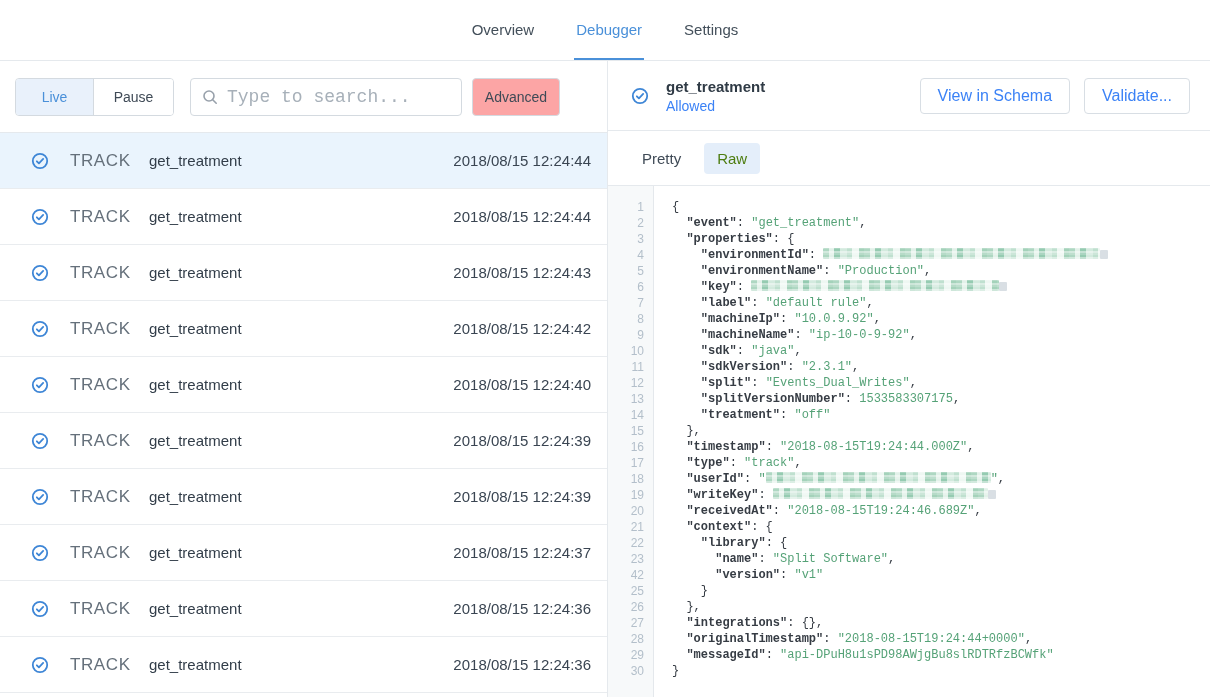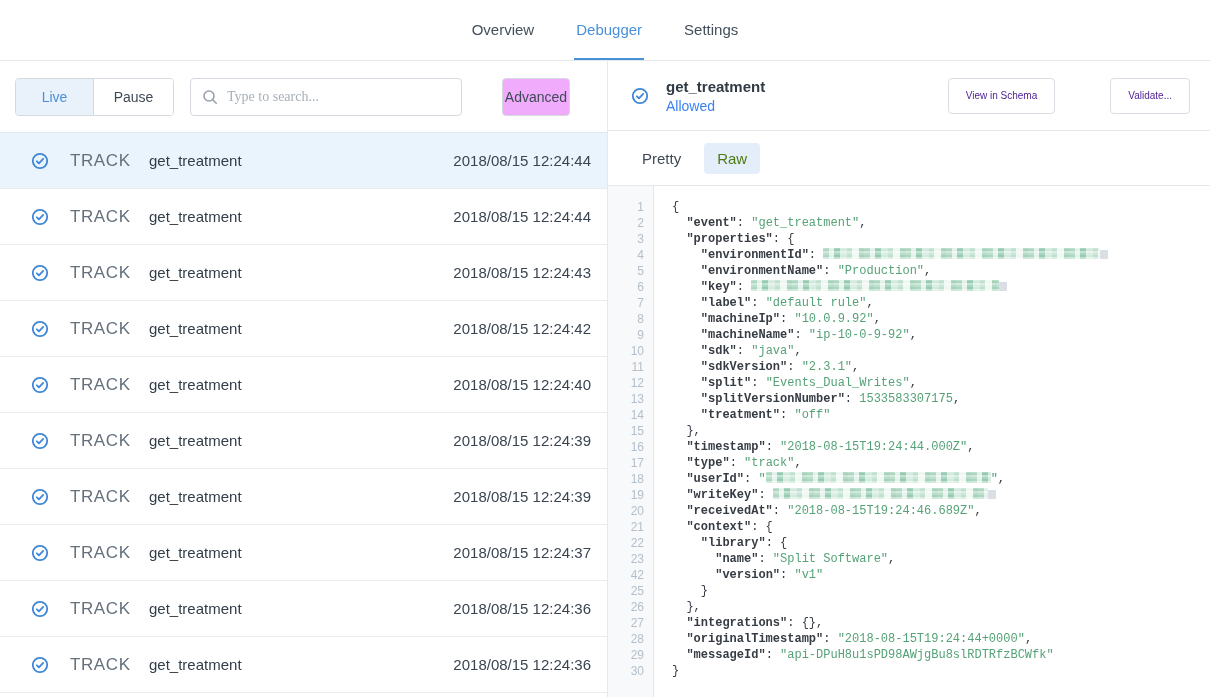--- a/index.html
+++ b/index.html
@@ -24,25 +24,25 @@
   .controls { height:72px; flex:0 0 72px; display:flex; align-items:center;
     padding:0 15px; border-bottom:1px solid #e5e9ed; }
   .segmented { display:flex; border:1px solid #d4dae0; border-radius:4px;
     overflow:hidden; height:38px; }
   .seg-btn { display:flex; align-items:center; justify-content:center;
     font-size:14px; background:#fff; color:#3f4a56; cursor:pointer; border:none; }
   .seg-btn.live { width:78px; background:#e9f1fb; color:#4a90d9; border-right:1px solid #d4dae0; }
   .seg-btn.pause { width:79px; }
   .search-box { width:272px; height:38px; margin-left:16px; border:1px solid #d4dae0;
     border-radius:4px; display:flex; align-items:center; padding:0 11px; gap:9px; background:#fff; }
-  .search-box input { border:none; outline:none; flex:1; font-size:14px;
-    font-family:Liberation Serif, serif; color:#6d28d9; background:transparent; }
+  .search-box input { border:none; outline:none; flex:1; font-size:18px;
+    font-family:Liberation Mono, monospace; color:#6d28d9; background:transparent; }
   .search-box input::placeholder { color:#a7b0b9; }
-  .advanced-btn { margin-left:40px; height:38px; width:68px; border:1px solid #d4dae0;
-    border-radius:4px; background:#f0abfc; font-size:14px; color:#3f4a56;
+  .advanced-btn { margin-left:10px; height:38px; width:88px; border:1px solid #d4dae0;
+    border-radius:4px; background:#fca5a5; font-size:14px; color:#3f4a56;
     font-family:"Liberation Sans", sans-serif; cursor:pointer; }
 
   
   .event-list { flex:1; overflow:hidden; }
   .event-row { height:56px; display:flex; align-items:center; padding:0 16px 0 31px;
     border-bottom:1px solid #e9ecef; cursor:pointer; background:#fff; }
   .event-row.active { background:#eaf4fd; }
   .event-row .row-type { margin-left:21px; width:59px; font-size:17px; color:#65707b;
     letter-spacing:0.6px; }
   .event-row .row-name { margin-left:20px; font-size:15px; font-weight:500; color:#323d49; }
@@ -50,22 +50,22 @@
   .check-icon { width:18px; height:18px; flex:0 0 18px; display:inline-flex; }
 
   
   .detail-header { height:70px; flex:0 0 70px; border-bottom:1px solid #e5e9ed;
     display:flex; align-items:center; padding:0 20px 0 23px; gap:17px; }
   .detail-titles { display:flex; flex-direction:column; gap:3px; }
   .detail-title { font-size:15px; font-weight:700; color:#2f3a45; }
   .detail-status { font-size:14px; color:#3b82f6; }
   .detail-actions { margin-left:auto; display:flex; gap:14px; }
   .action-btn { height:36px; padding:0 17px; border:1px solid #d8dee4; border-radius:4px;
-    background:#fff; font-size:10px; color:#4c1d95; font-family:"Liberation Sans", sans-serif;
-    cursor:pointer;margin-left:41px; }
+    background:#fff; font-size:16px; color:#3b82f6; font-family:"Liberation Sans", sans-serif;
+    cursor:pointer; }
 
   
   .view-tabs { height:55px; flex:0 0 55px; border-bottom:1px solid #e5e9ed;
     display:flex; align-items:center; padding:0 21px; gap:10px; }
   .view-tab { font-size:15px; color:#3f4a56; padding:7px 13px; border-radius:4px; cursor:pointer; }
   .view-tab.active { color:#4d7c0f; background:#e4eefa; font-weight:500; }
 
   
   .code-wrap { flex:1; display:flex; min-height:0; font-family:"Liberation Mono", monospace;
     font-size:12px; line-height:16px; overflow:hidden; }

